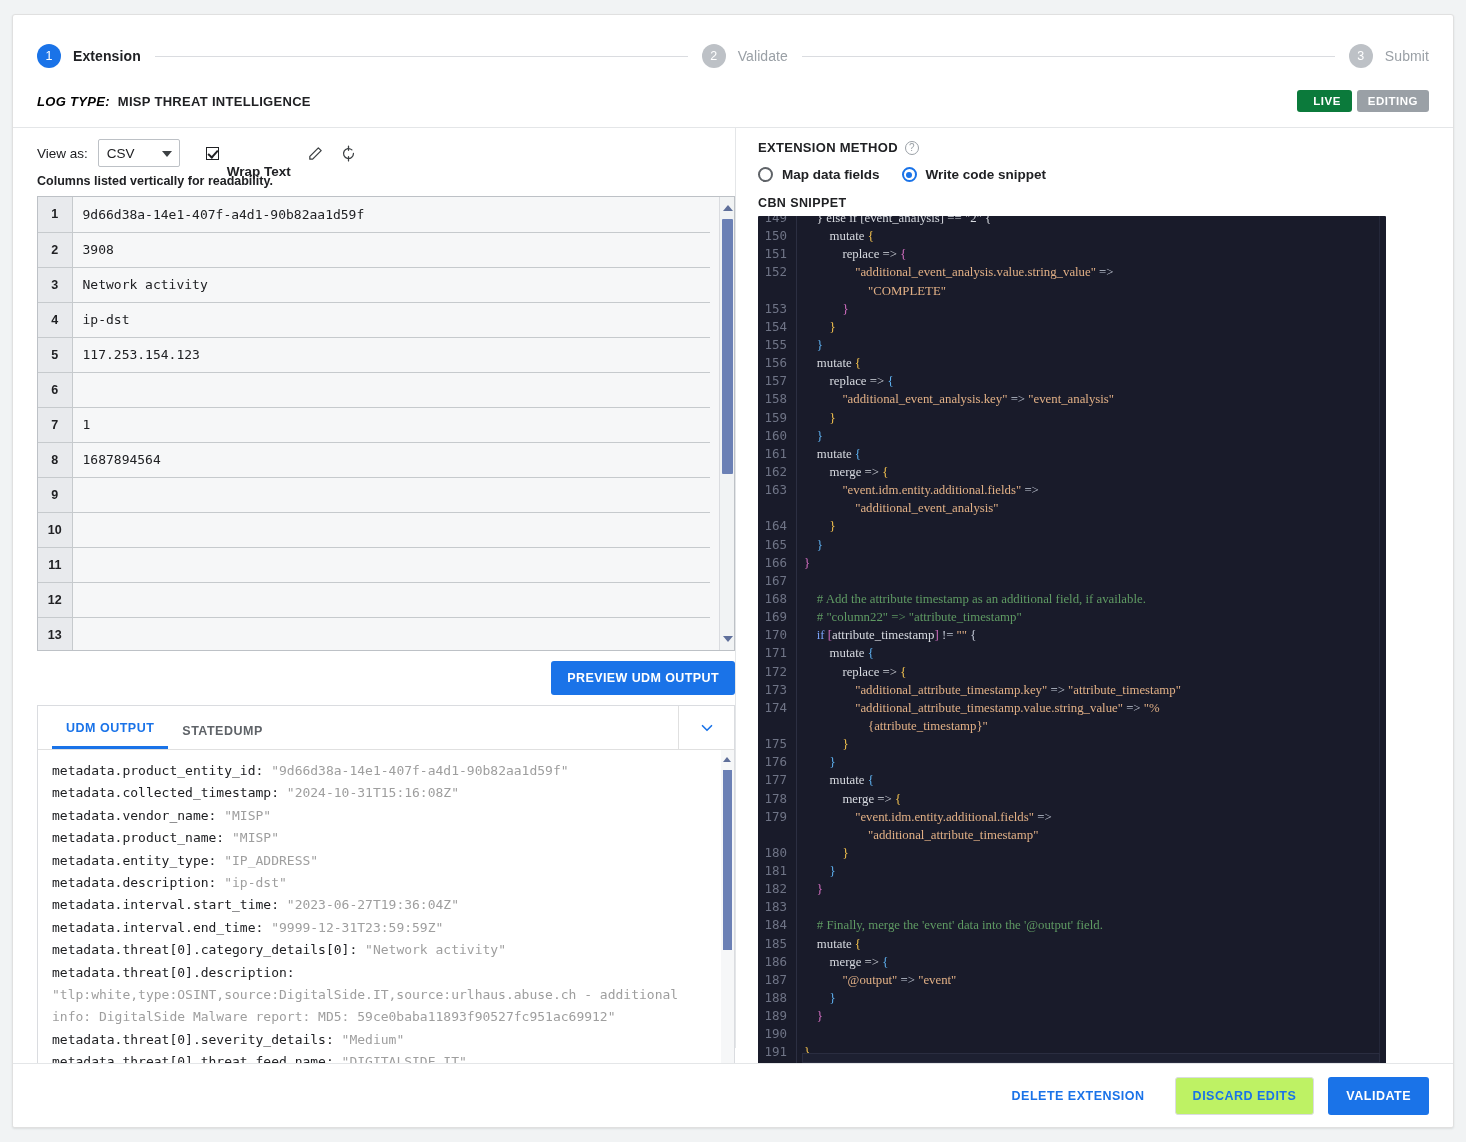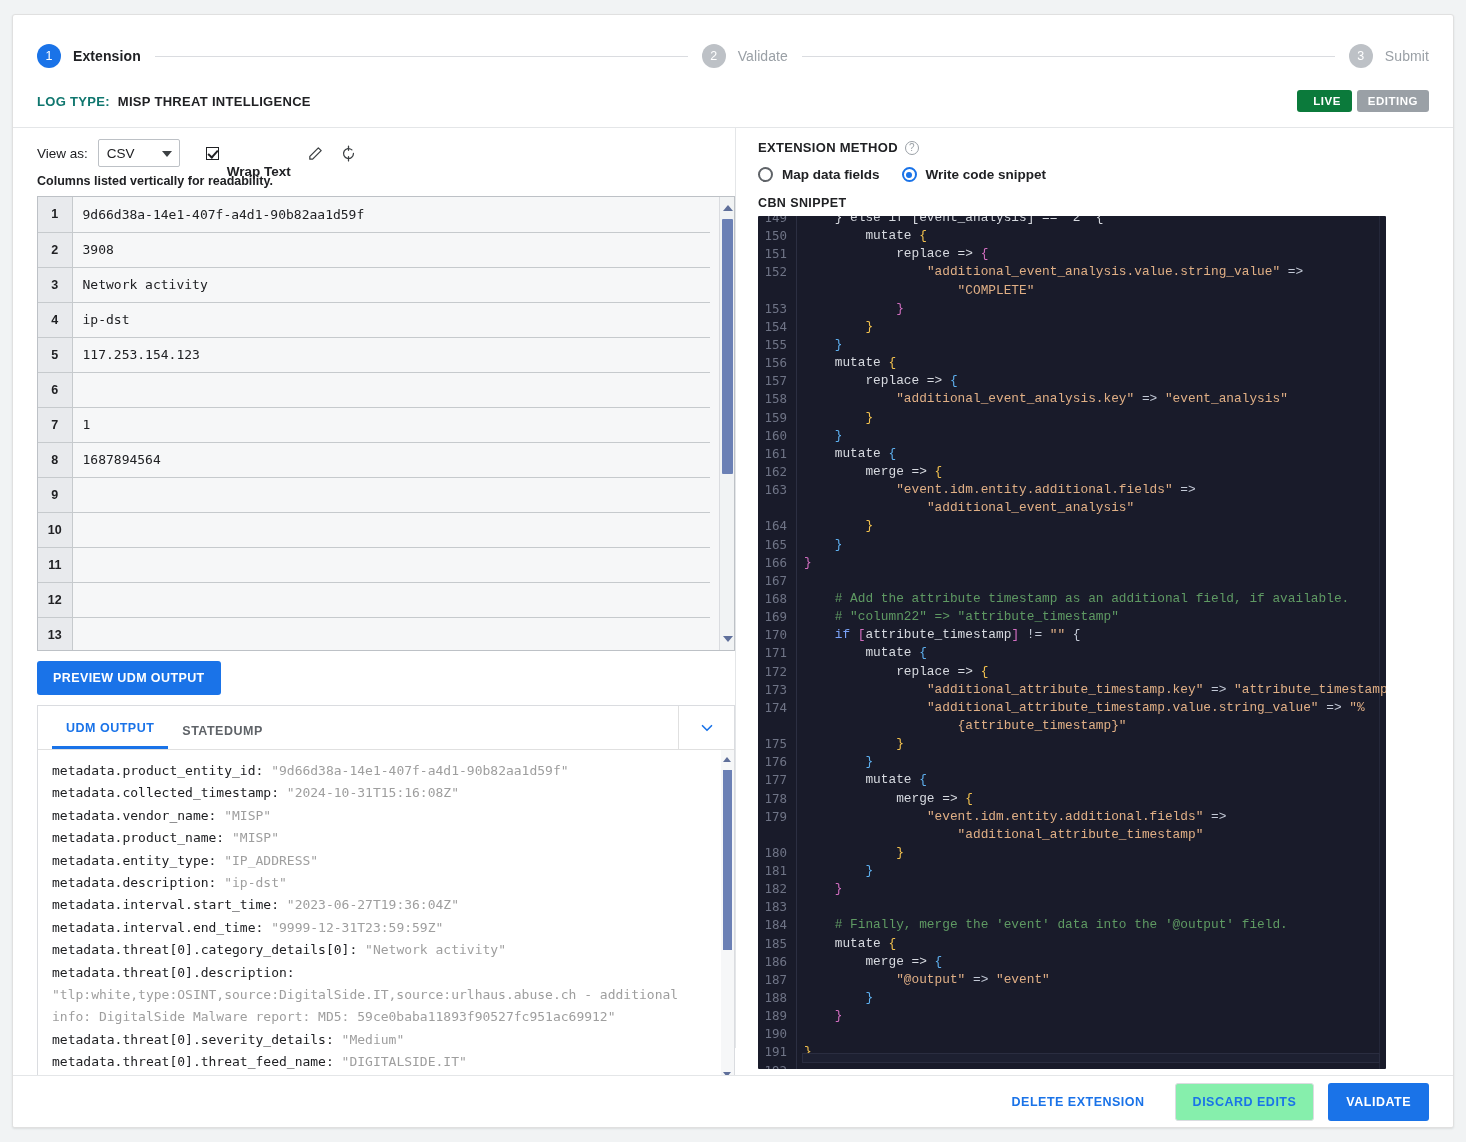--- a/index.html
+++ b/index.html
@@ -41,22 +41,23 @@
   }
   .step-label.dim { color: #9aa0a6; font-weight: 400; }
   .step-line { flex: 1 1 auto; height: 1px; background: #dadce0; margin: 0 14px; }
 
   
   .logtype-row {
     display: flex; align-items: center;
     padding: 8px 24px 0 24px; height: 44px;
   }
   .logtype-label {
-    font-size: 13px; font-weight: 700; color: #0f766e;
+    font-size: 13px; font-weight: 700; color: #000000;
     letter-spacing: .3px;
+    font-style: italic;
   }
   .logtype-value {
     font-size: 13px; font-weight: 700; color: #202124;
     letter-spacing: .3px; margin-left: 8px;
   }
   .spacer { flex: 1 1 auto; }
   .pill {
     font-size: 11.5px; font-weight: 700; letter-spacing: .5px;
     color: #fff; padding: 5px 11px 5px 11px; border-radius: 3px;
     line-height: 1.1;
@@ -137,21 +138,21 @@
   }
   .arrow-up, .arrow-dn {
     position: absolute; left: 3px; width: 0; height: 0;
     border-left: 5px solid transparent; border-right: 5px solid transparent;
   }
   .arrow-up { top: 8px; border-bottom: 6px solid #5f6f9a; }
   .arrow-dn { bottom: 8px; border-top: 6px solid #5f6f9a; }
 
   
   .preview-row {
-    display: flex; justify-content: flex-start; width: 698px;
+    display: flex; justify-content: flex-end; width: 698px;
     padding: 10px 0 10px 0;
   }
   .btn-primary {
     background: #1a73e8; color: #fff; border: none; border-radius: 3px;
     font-size: 12.5px; font-weight: 700; letter-spacing: .4px;
     padding: 10px 16px; cursor: pointer; font-family: inherit;
   }
 
   
   .udm-panel {
@@ -231,21 +232,21 @@
     background: #191b2a; overflow: hidden; border-radius: 1px;
   }
   .ed-inner { position: absolute; left: 0; top: -7px; width: 100%; }
   .ed-line { display: flex; height: 18.15px; align-items: center; }
   .ed-gut {
     width: 38px; flex: 0 0 38px; text-align: right; padding-right: 9px;
     color: #6f7486; font-family: "DejaVu Sans Mono", monospace;
     font-size: 12.5px; line-height: 18.15px;
   }
   .ed-code {
-    flex: 1 1 auto; font-family: Liberation Mono, monospace;
+    flex: 1 1 auto; font-family: Liberation Serif, serif;
     font-size: 12.8px; line-height: 18.15px; white-space: pre;
     color: #c3c9d6; padding-left: 8px;
   }
   .ed-gutline {
     position: absolute; left: 38px; top: 0; bottom: 0;
     width: 1px; background: #2c2f42;
   }
   .ed-rline {
     position: absolute; right: 6px; top: 0; bottom: 0;
     width: 1px; background: #242739;
@@ -258,31 +259,31 @@
   .b2 { color: #5eb0ef; }  
   .b3 { color: #d26ec0; }  
   .op { color: #c3c9d6; }
   .ed-hr {
     position: absolute; left: 44px; right: 6px; bottom: 6px;
     height: 10px; border: 1px solid #2a2d40; background: #1d2031;
   }
 
   
   .footer {
-    position: absolute; left: 0; right: 0; bottom: 0; height: 52px;
+    position: absolute; left: 0; right: 0; bottom: 0; height: 64px;
     border-top: 1px solid #e4e6e8; display: flex; align-items: center;
     justify-content: flex-end; padding-right: 24px; background: #fff;
   }
   .btn-text {
     background: none; border: none; color: #1a73e8;
     font-size: 12.5px; font-weight: 700; letter-spacing: .5px;
     padding: 11px 16px; cursor: pointer; font-family: inherit;
   }
   .btn-outline {
-    background: #86efac; border: 1px solid #dadce0; border-radius: 3px;
+    background: #bef264; border: 1px solid #dadce0; border-radius: 3px;
     color: #1a73e8; font-size: 12.5px; font-weight: 700; letter-spacing: .5px;
     padding: 11px 17px; cursor: pointer; margin-left: 14px; font-family: inherit;
   }
   .btn-fill {
     background: #1a73e8; border: none; border-radius: 3px; color: #fff;
     font-size: 12.5px; font-weight: 700; letter-spacing: .5px;
     padding: 12px 18px; cursor: pointer; margin-left: 14px; font-family: inherit;
   }
 </style>
 </head>

